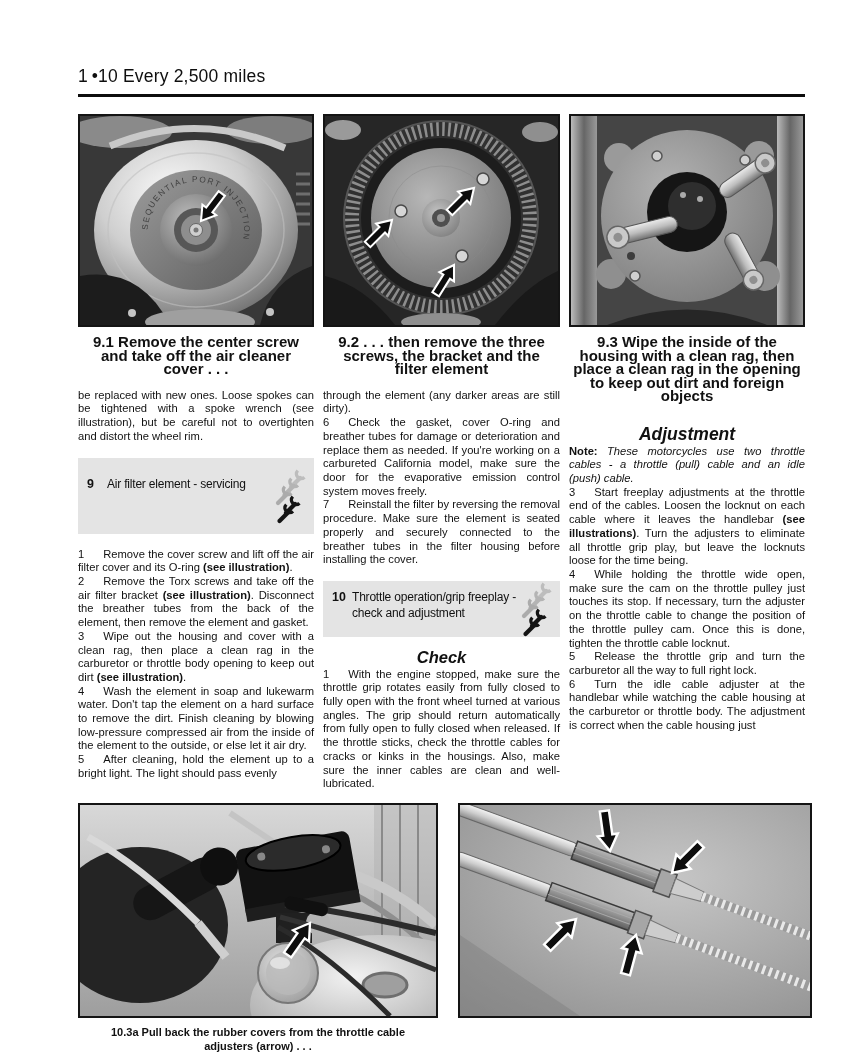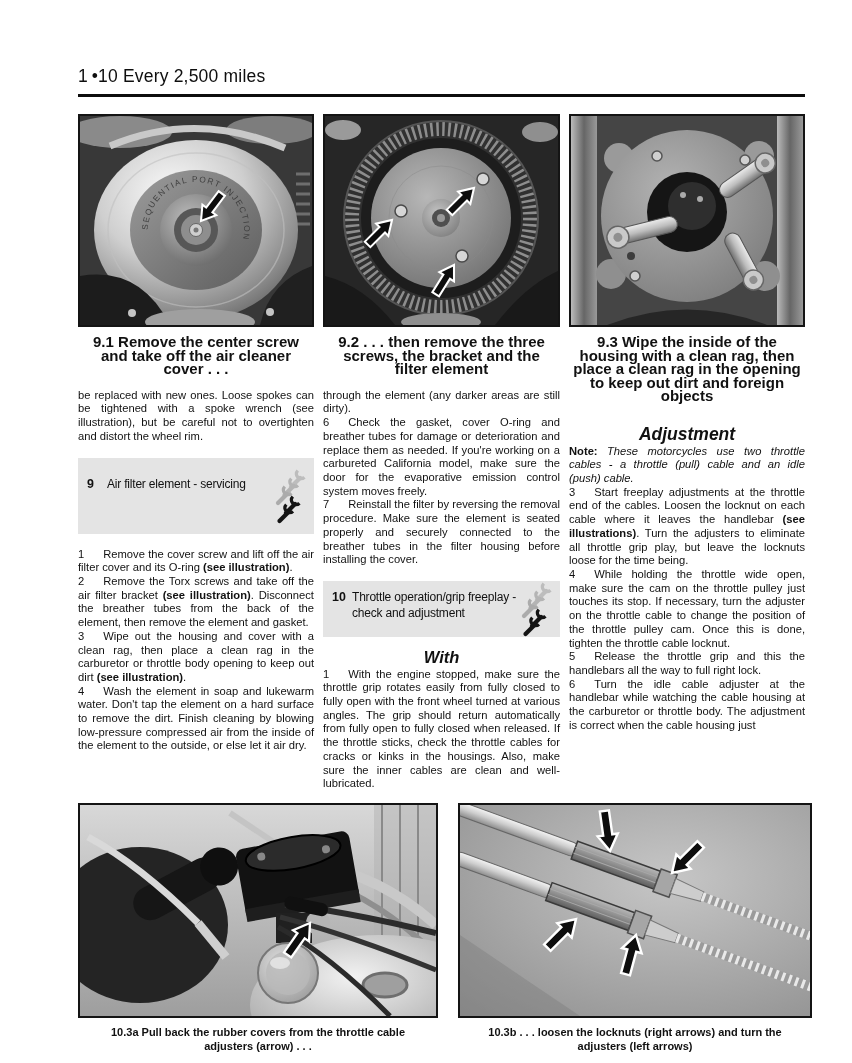--- a/index.html
+++ b/index.html
@@ -165,20 +165,21 @@
               <use href="#wrench-shape" x="0" y="14" style="color:#ababab"></use>
               <use href="#wrench-shape" x="8" y="24" style="color:#141414"></use>
               <use href="#wrench-shape" x="1.5" y="32" style="color:#141414"></use>
             </svg>
           </div>
 
           <p><span class="num">1</span><span>Remove the cover screw and lift off the air filter cover and its O-ring </span><span class="b">(see illustration)</span><span>.</span></p>
           <p><span class="num">2</span><span>Remove the Torx screws and take off the air filter bracket </span><span class="b">(see illustration)</span><span>. Disconnect the breather tubes from the back of the element, then remove the element and gasket.</span></p>
           <p><span class="num">3</span><span>Wipe out the housing and cover with a clean rag, then place a clean rag in the carburetor or throttle body opening to keep out dirt </span><span class="b">(see illustration)</span><span>.</span></p>
           <p><span class="num">4</span><span>Wash the element in soap and lukewarm water. Don't tap the element on a hard surface to remove the dirt. Finish cleaning by blowing low-pressure compressed air from the inside of the element to the outside, or else let it air dry.</span></p>
+          <p><span class="num">5</span><span>After cleaning, hold the element up to a bright light. The light should pass evenly</span></p>
         </div>
       </div>
 
       <div class="col" style="flex-basis:237px;width:237px;">
         <div class="photo">
           <svg width="233" height="209" viewBox="0 0 233 209">
             <rect width="233" height="209" fill="#262626"></rect>
             <ellipse cx="18" cy="14" rx="18" ry="10" fill="#9a9a9a"></ellipse>
             <ellipse cx="215" cy="16" rx="18" ry="10" fill="#8f8f8f"></ellipse>
             <circle cx="116" cy="102" r="97" fill="#303030"></circle>
@@ -215,21 +216,21 @@
             <span class="stitle">Throttle operation/grip freeplay - check and adjustment</span>
             <svg class="wrenches" width="36" height="56" viewBox="0 0 36 56">
               <use href="#wrench-shape" x="13" y="-2" style="color:#bdbdbd"></use>
               <use href="#wrench-shape" x="6.5" y="6" style="color:#b4b4b4"></use>
               <use href="#wrench-shape" x="0" y="14" style="color:#ababab"></use>
               <use href="#wrench-shape" x="8" y="24" style="color:#141414"></use>
               <use href="#wrench-shape" x="1.5" y="32" style="color:#141414"></use>
             </svg>
           </div>
 
-          <div class="subhead">With</div>
+          <div class="subhead">Check</div>
           <p><span class="num">1</span><span>With the engine stopped, make sure the throttle grip rotates easily from fully closed to fully open with the front wheel turned at various angles. The grip should return automatically from fully open to fully closed when released. If the throttle sticks, check the throttle cables for cracks or kinks in the housings. Also, make sure the inner cables are clean and well-lubricated.</span></p>
         </div>
       </div>
 
       <div class="col">
         <div class="photo">
           <svg width="232" height="209" viewBox="0 0 232 209">
             <rect width="232" height="209" fill="#454545"></rect>
             <rect x="0" y="0" width="26" height="209" fill="url(#p3s)"></rect>
             <rect x="206" y="0" width="26" height="209" fill="url(#p3s)"></rect>
@@ -264,21 +265,21 @@
             <path d="M36,209 Q116,178 196,209 z" fill="#262626"></path>
           </svg>
         </div>
         <div class="cap">9.3  Wipe the inside of the housing with a clean rag, then place a clean rag in the opening to keep out dirt and foreign objects</div>
 
         <div class="coltext">
           <div class="subhead big">Adjustment</div>
           <p><span class="b">Note: </span><span class="i">These motorcycles use two throttle cables - a throttle (pull) cable and an idle (push) cable.</span></p>
           <p><span class="num">3</span><span>Start freeplay adjustments at the throttle end of the cables. Loosen the locknut on each cable where it leaves the handlebar </span><span class="b">(see illustrations)</span><span>. Turn the adjusters to eliminate all throttle grip play, but leave the locknuts loose for the time being.</span></p>
           <p><span class="num">4</span><span>While holding the throttle wide open, make sure the cam on the throttle pulley just touches its stop. If necessary, turn the adjuster on the throttle cable to change the position of the throttle pulley cam. Once this is done, tighten the throttle cable locknut.</span></p>
-          <p><span class="num">5</span><span>Release the throttle grip and this the handlebars all the way to full right lock.</span></p>
+          <p><span class="num">5</span><span>Release the throttle grip and turn the carburetor all the way to full right lock.</span></p>
           <p><span class="num">6</span><span>Turn the idle cable adjuster at the handlebar while watching the cable housing at the carburetor or throttle body. The adjustment is correct when the cable housing just</span></p>
         </div>
       </div>
     </div>
 
     <div class="row bottom-row">
 
       <div class="bcol1">
         <div class="photo">
           <svg width="356" height="211" viewBox="0 0 356 211">
@@ -352,18 +353,17 @@
               <line x1="237" y1="0" x2="392" y2="0" stroke="#e9e9e9" stroke-width="9" stroke-dasharray="3 4"></line>
             </g>
             <g>
               <use href="#arrow-shape" transform="translate(150,46) rotate(-8) scale(1.35)"></use>
               <use href="#arrow-shape" transform="translate(212,68) rotate(45) scale(1.35)"></use>
               <use href="#arrow-shape" transform="translate(116,114) rotate(225) scale(1.35)"></use>
               <use href="#arrow-shape" transform="translate(176,130) rotate(195) scale(1.35)"></use>
             </g>
           </svg>
         </div>
-        <div class="bcap">10.3b  . . . loosen the locknuts (right arrows) and turn the adjusters (left arrows)</div>
       </div>
     </div>
 
   </div>
 </div>
 
 </body></html>

